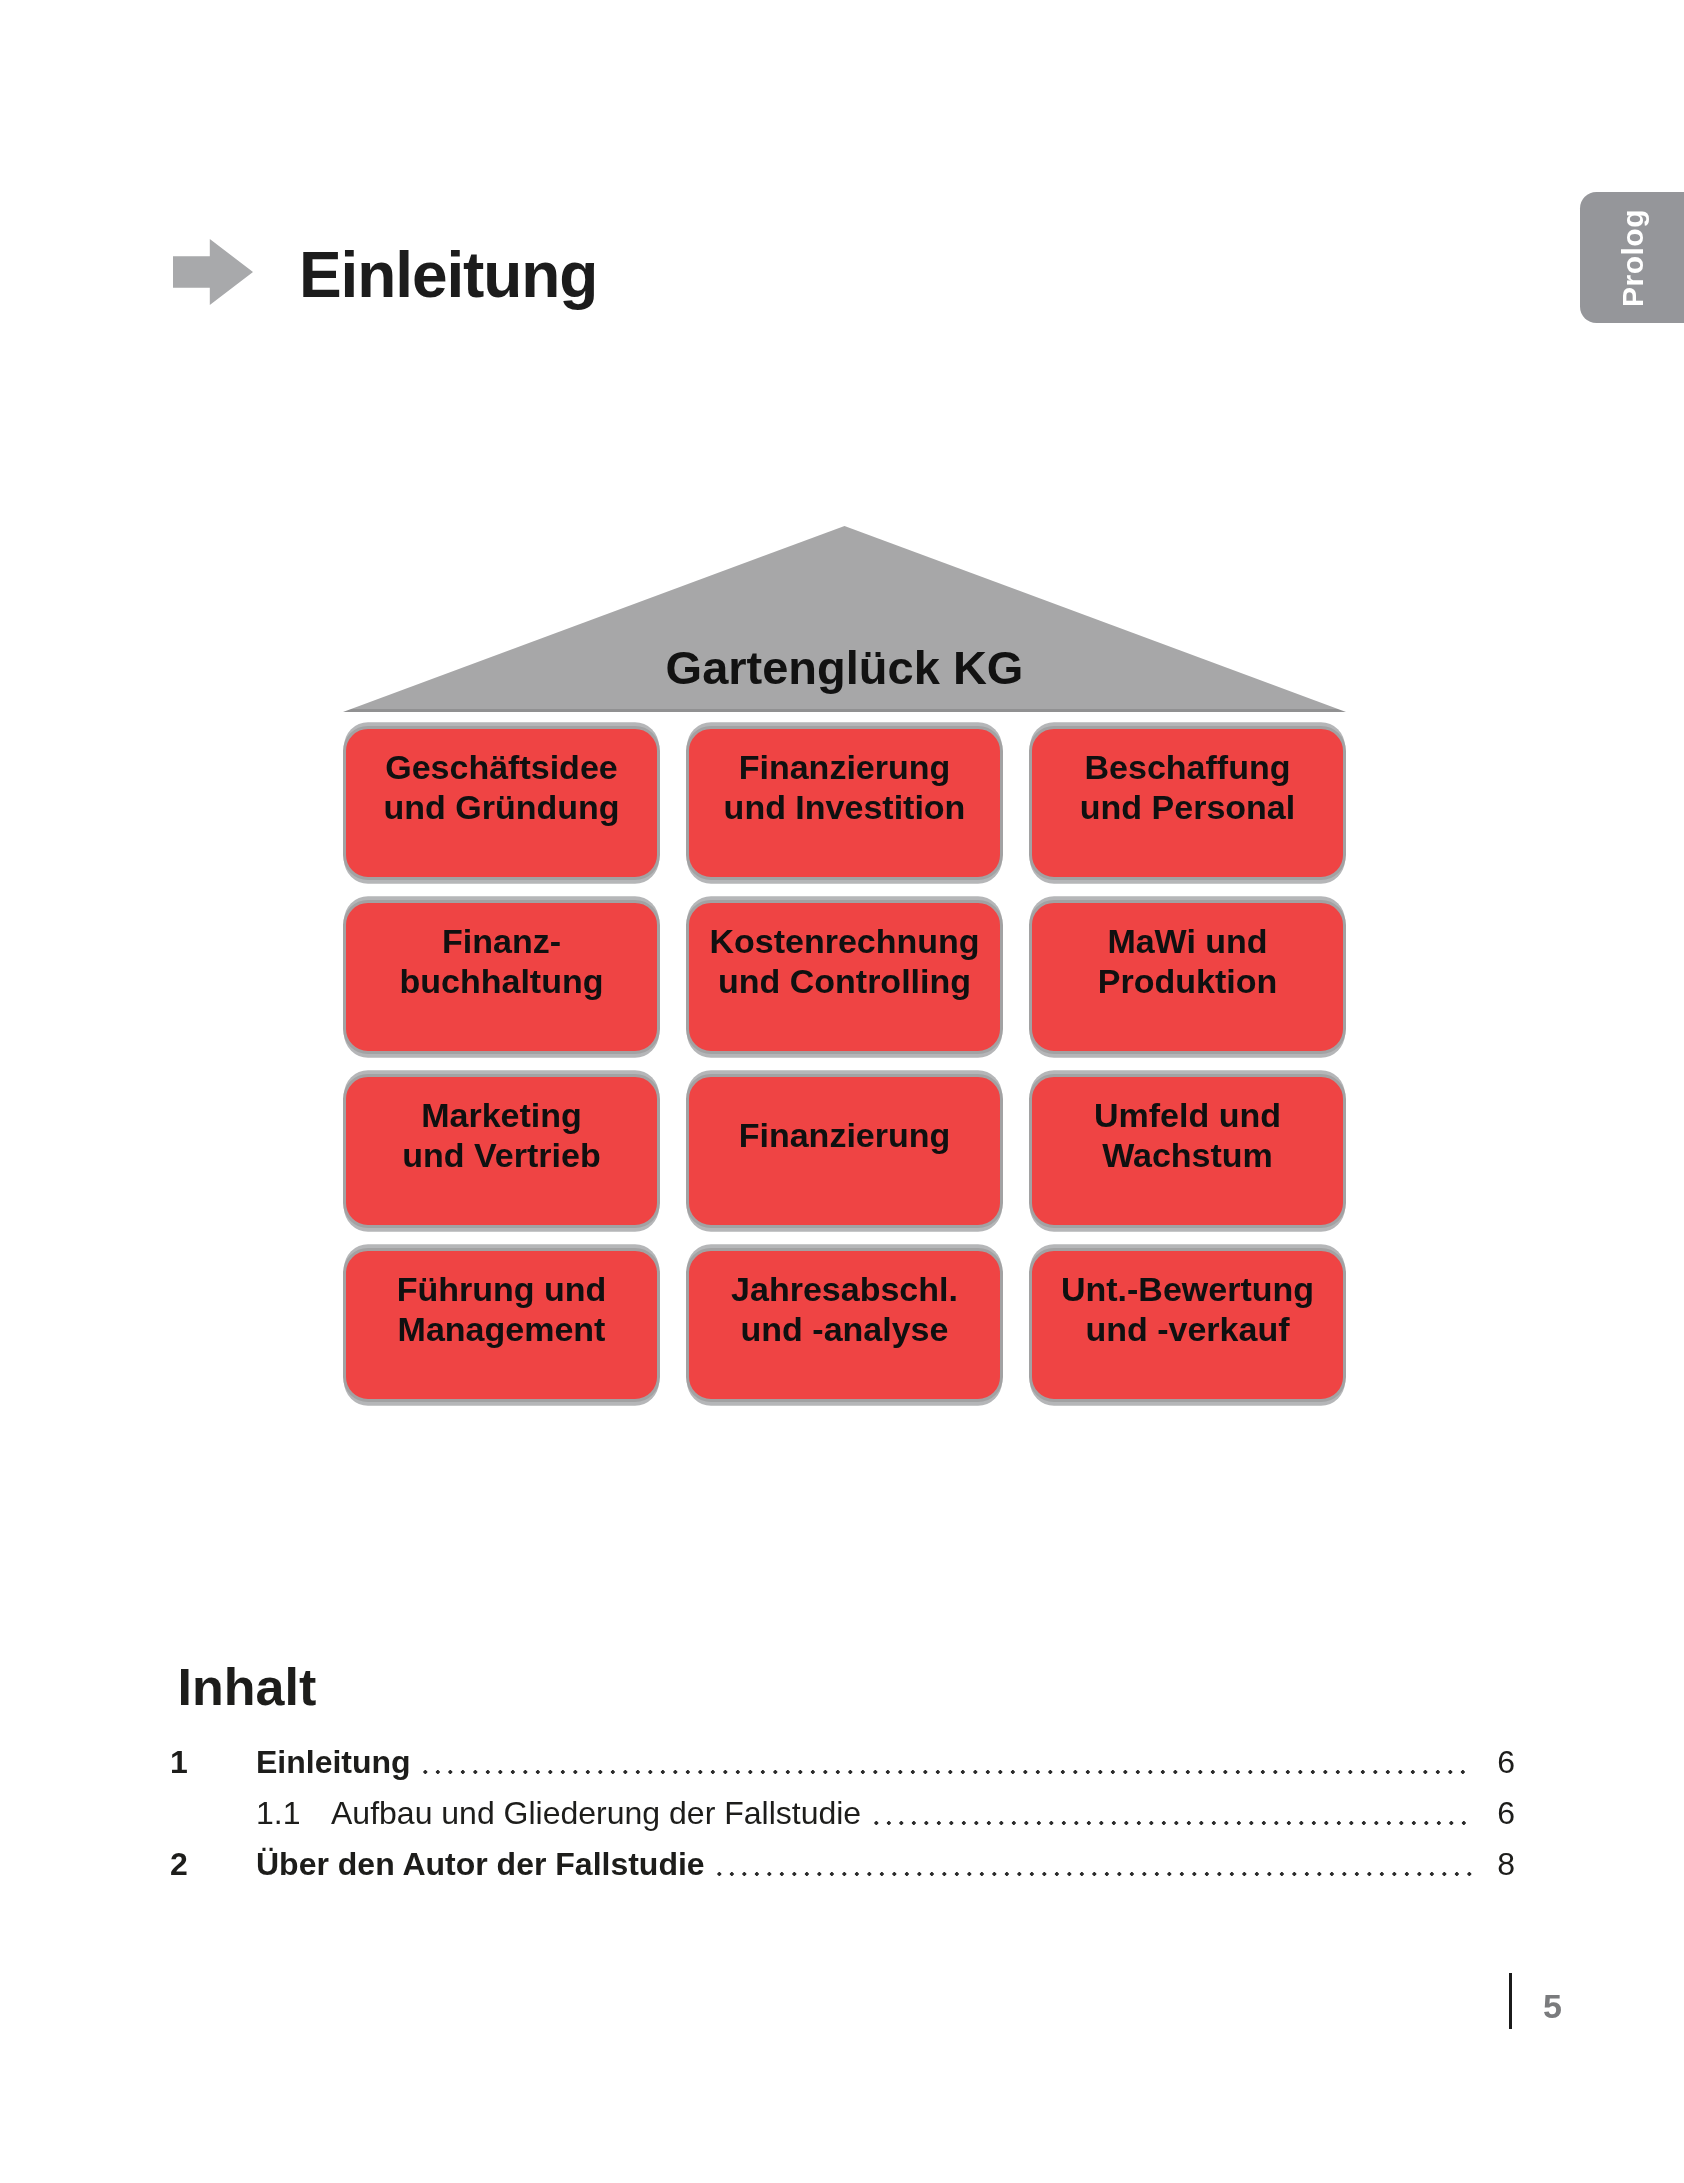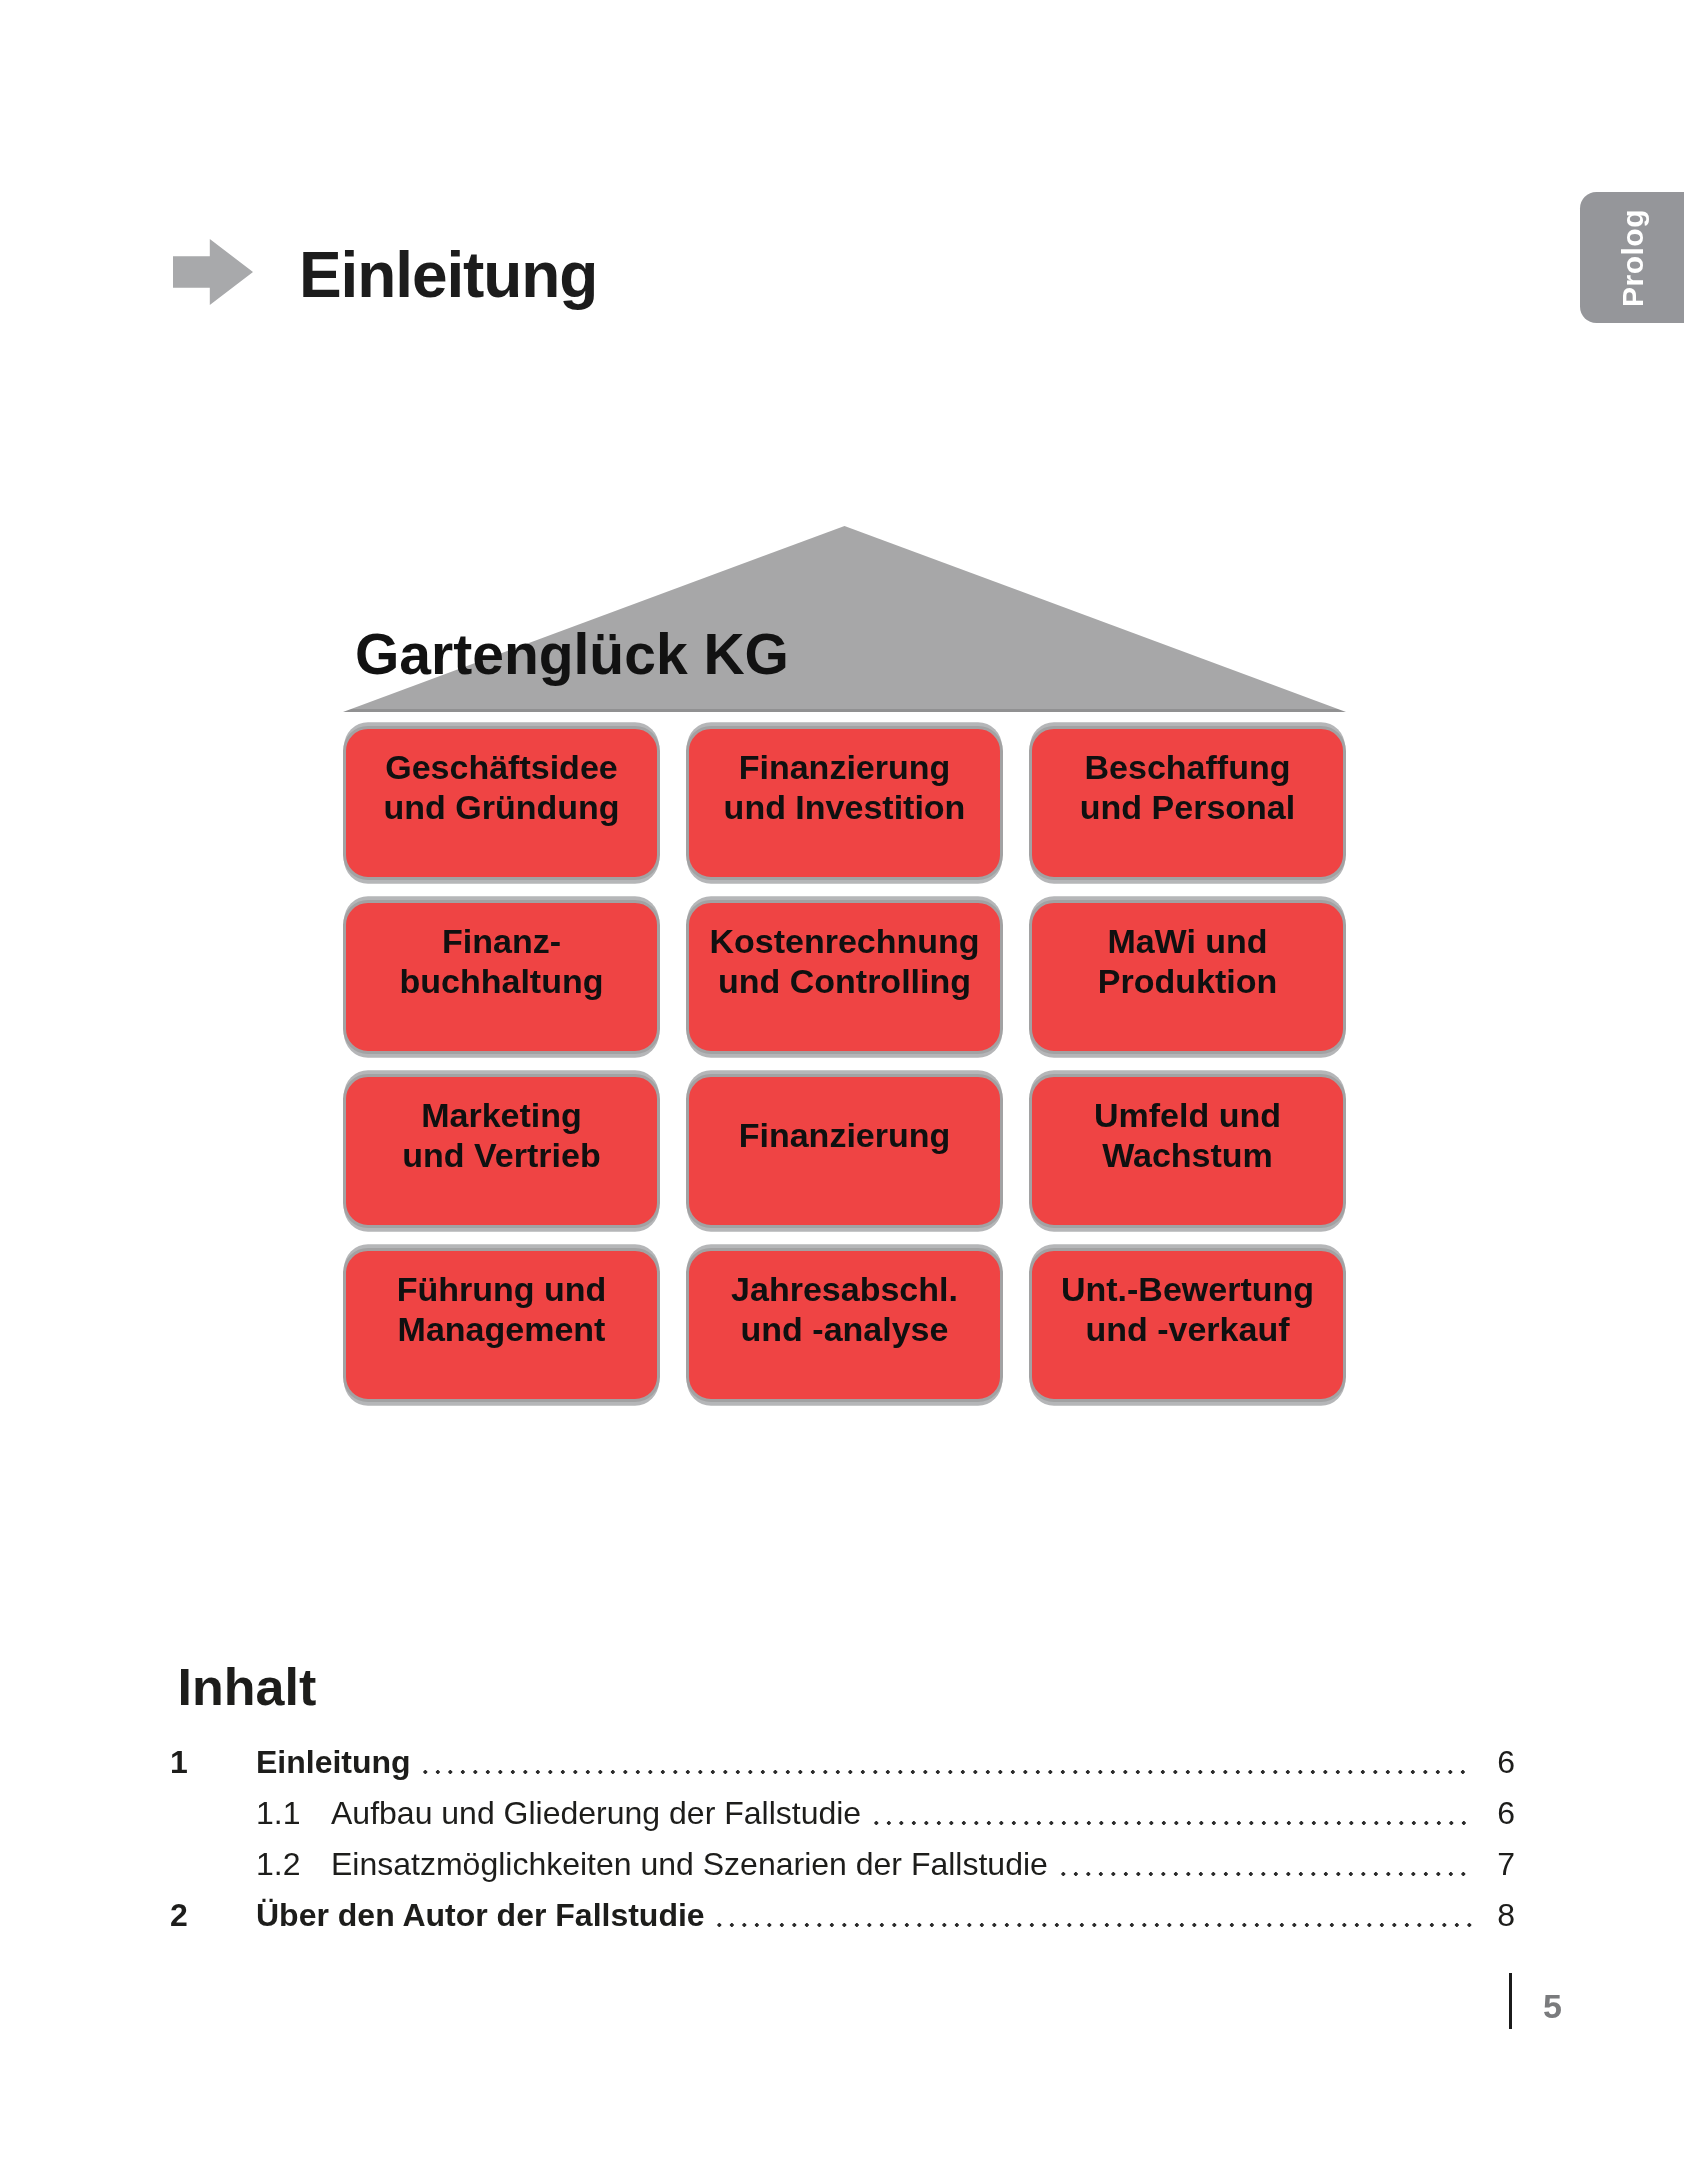--- a/index.html
+++ b/index.html
@@ -41,22 +41,22 @@
 
   
   .diagram{position:absolute;left:343px;top:526px;width:1003px;}
   .roof{position:relative;width:100%;height:186px;}
   .roof-shape{
     position:absolute;left:0;top:0;right:0;bottom:0;
     background:linear-gradient(to bottom,#a7a7a8 0,#a7a7a8 183px,#919192 183px);
     clip-path:polygon(50% 0,100% 100%,0 100%);
   }
   .roof-title{
-    position:absolute;left:0;right:0;bottom:17.4px;margin:12px;
-    font-size:57px;line-height:1;
+    position:absolute;left:0;right:0;bottom:17.4px;margin:4px;
+    text-align:center;font-size:47px;line-height:1;
     font-weight:700;color:#121212;
   }
   .grid{
     margin-top:14px;
     display:grid;grid-template-columns:repeat(3,1fr);
     column-gap:26px;row-gap:20px;
   }
   .dbox{
     box-sizing:border-box;height:154px;background:#ef4444;
     border:3.8px solid #a2a2a3;border-radius:25px;
@@ -172,26 +172,20 @@
     <span class="t-page">6</span>
   </div>
 
   <div class="toc-row l2">
     <span class="t-num">1.1</span>
     <span class="t-title">Aufbau und Gliederung der Fallstudie</span>
     <span class="t-dots"></span>
     <span class="t-page">6</span>
   </div>
 
-  <div class="toc-row l2">
-    <span class="t-num">1.2</span>
-    <span class="t-title">Einsatzmöglichkeiten und Szenarien der Fallstudie</span>
-    <span class="t-dots"></span>
-    <span class="t-page">7</span>
-  </div>
 
   <div class="toc-row l1">
     <span class="t-num">2</span>
     <span class="t-title">Über den Autor der Fallstudie</span>
     <span class="t-dots"></span>
     <span class="t-page">8</span>
   </div>
 </div>
 
 <div class="footer-rule"></div>

